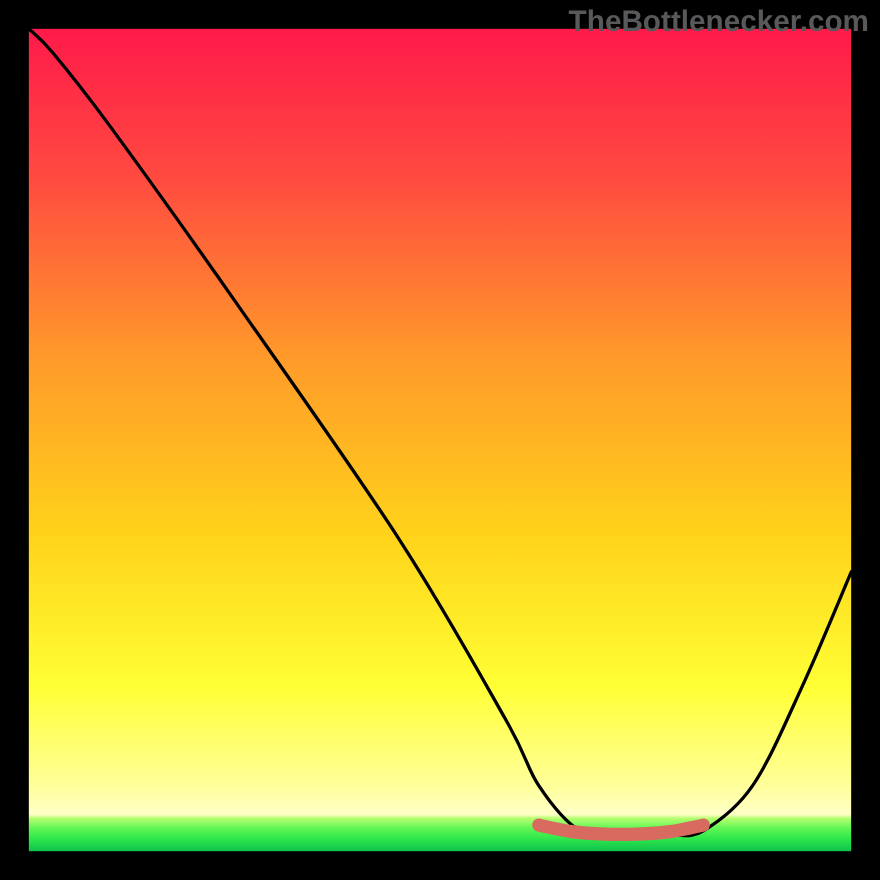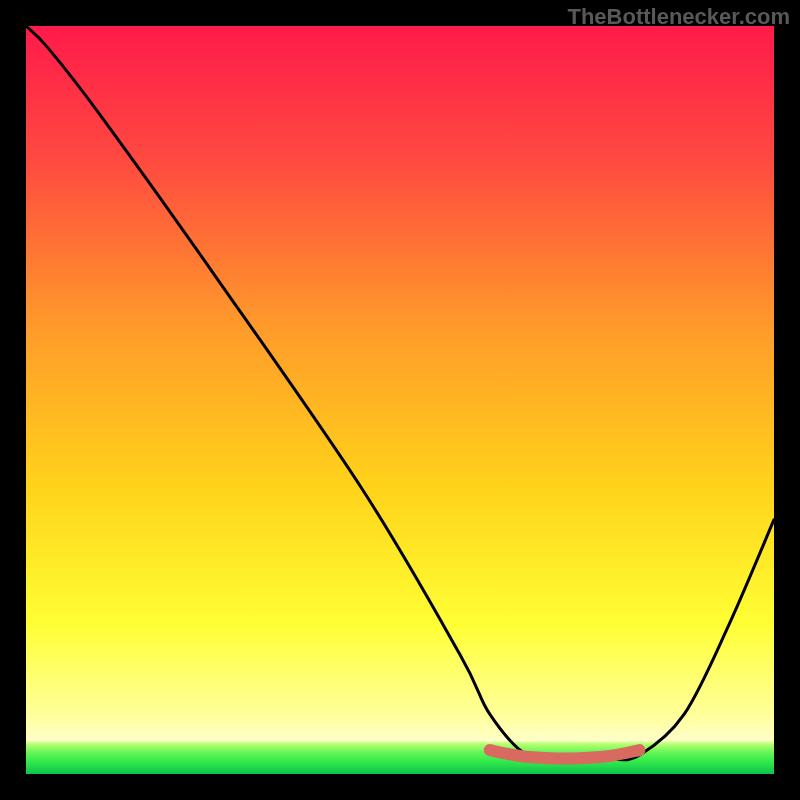--- a/index.html
+++ b/index.html
@@ -23,21 +23,21 @@
     position: absolute;
     left: 0;
     top: 0;
     width: 748px;
     height: 748px;
   }
   .attribution {
     position: absolute;
     top: 4px;
     right: 10px;
-    font-size: 22px;
+    font-size: 27px;
     font-weight: 600;
     color: #58595b;
     letter-spacing: 0px;
   }
   svg.curve {
     position: absolute;
     left: 0;
     top: 0;
     width: 748px;
     height: 748px;

